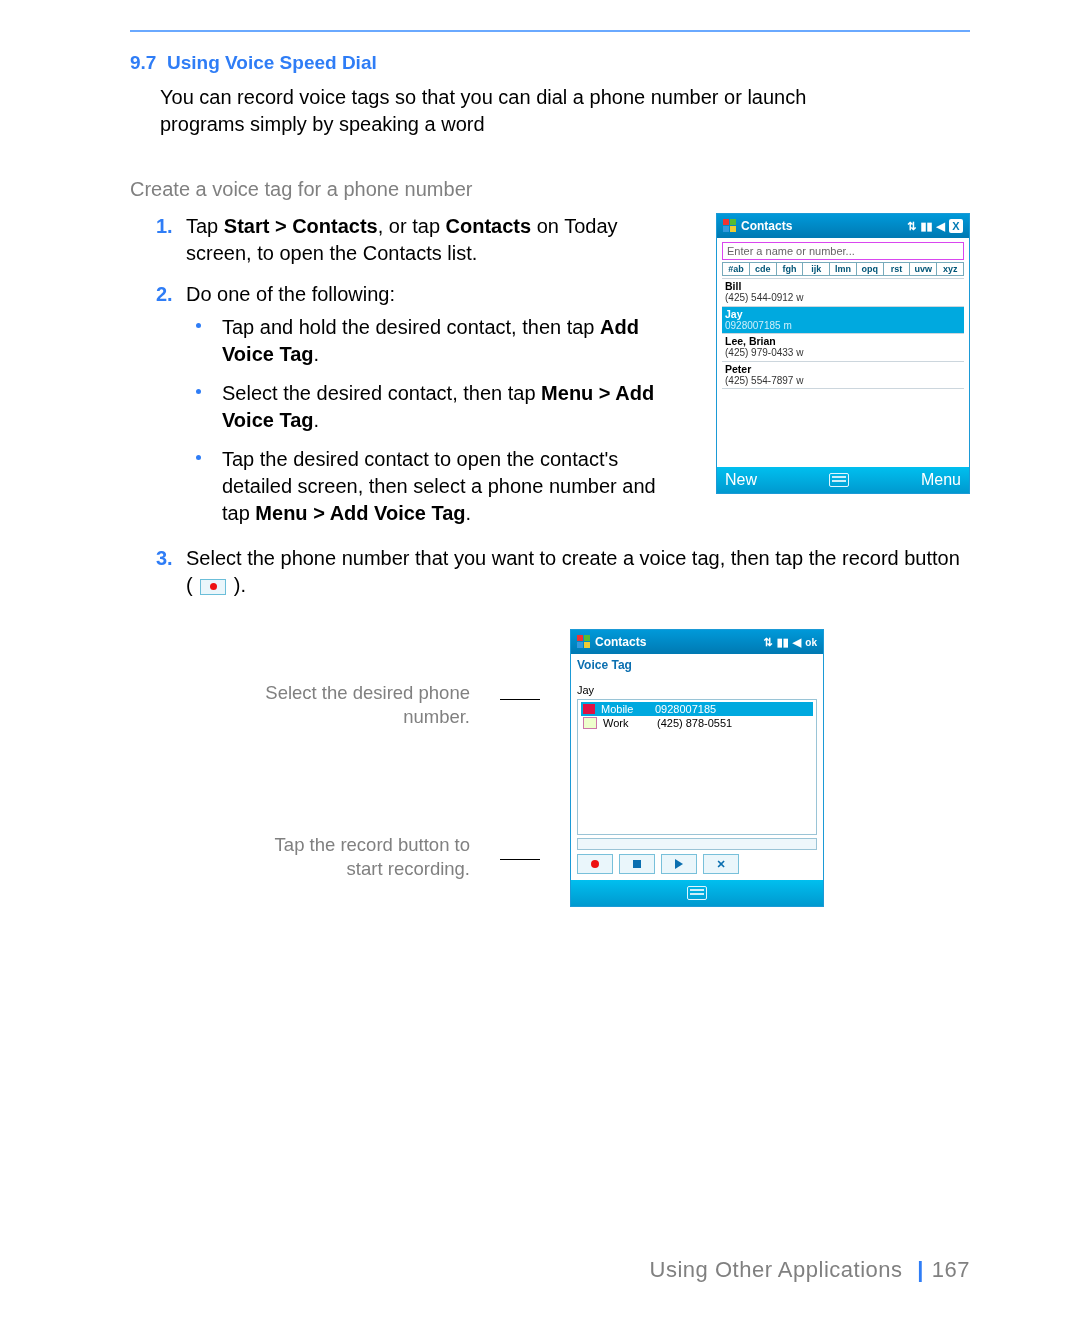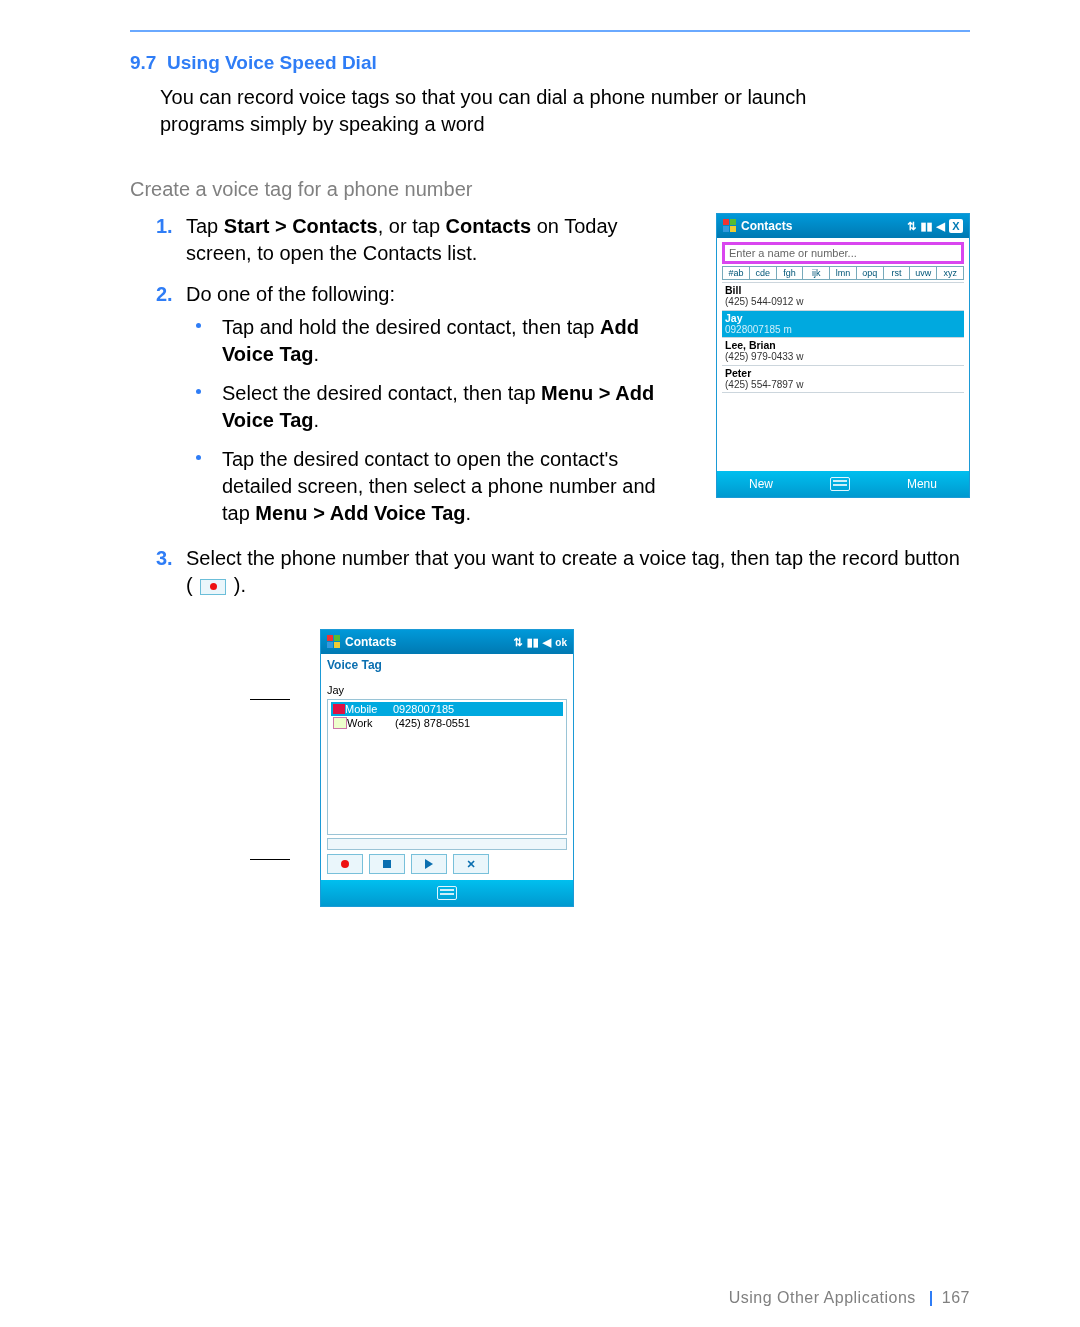--- a/index.html
+++ b/index.html
@@ -145,30 +145,31 @@
   }
   .close-x {
     background:#fff; color:#007bb5; width:14px; height:14px;
     display:inline-flex; align-items:center; justify-content:center;
     border-radius: 2px;
   }
   .ok { font-size: 10px; }
 
   .searchbox {
     margin: 4px 5px 2px 5px;
-    border: 3px solid #d946ef;
+    border: 1px solid #d946ef;
     background: #fff;
     padding: 2px 4px;
     color: #666;
     font-size: 11px;
   }
   .alpha-row {
     display: flex;
     margin: 0 5px 2px 5px;
     border: 1px solid #7ab;
+    font-weight: bold;
   }
   .alpha-row span {
     flex: 1;
     text-align: center;
     font-size: 9px;
     border-right: 1px solid #7ab;
     padding: 1px 0;
     color: #005577;
     cursor: pointer;
   }
@@ -186,22 +187,22 @@
   .contact-row.sel .csub { color:#cdeffb; }
 
   .blank-area { height: 78px; }
 
   .softkeys {
     display: flex;
     align-items: center;
     justify-content: space-between;
     background: linear-gradient(#00bfef, #0099cf);
     color: #fff;
-    padding: 3px 32px;
-    font-size: 12px;
+    padding: 3px 8px;
+    font-size: 16px;
     height: 20px;
   }
   .kbd-icon {
     width: 18px; height: 12px;
     border: 1px solid #dff6ff;
     border-radius: 2px;
     position: relative;
   }
   .kbd-icon::before, .kbd-icon::after {
     content:""; position:absolute; left:2px; right:2px; height:2px;
@@ -216,21 +217,21 @@
     margin: 4px 6px 12px 6px;
   }
   .vt-name { margin: 2px 6px 0 6px; font-size:11px; }
   .vt-box {
     margin: 3px 6px 3px 6px;
     border: 1px solid #9ac4d6;
     min-height: 130px;
     padding: 2px 3px;
     font-size: 11px;
   }
-  .vt-row { display:flex; align-items:center; gap:0; padding:1px 2px; }
+  .vt-row { display:flex; align-items:center; gap:6px; padding:1px 2px; }
   .vt-row.sel { background:#00a9df; color:#fff; }
   .vt-icon-home {
     width:12px; height:10px; background:#d14; display:inline-block;
   }
   .vt-icon-work {
     width:12px; height:10px; background:#efc; border:1px solid #c7a;
     display:inline-block;
   }
   .vt-label { width:48px; }
   .slider-bar {
@@ -283,23 +284,23 @@
     width: 40px;
     position:relative;
   }
   .conn {
     position:absolute; left:0; height:1px; background:#000;
     width:40px;
   }
 
   .footer {
     position: absolute;
-    bottom: 20px;
+    bottom: 44px;
     right: 110px;
-    font-size: 16px;
+    font-size: 22px;
     color: #808080;
     letter-spacing: .5px;
     margin-left: 28px;
   }
   .footer .sep {
     color:#2f7df6; font-weight:bold; margin: 0 8px;
   }
 </style>
 </head>
 <body>
@@ -398,20 +399,25 @@
   </div>
 
   <ol class="steps" start="3" style="margin-top:4px;">
     <li>
       <span class="step-num">3.</span>
       <span>Select the phone number that you want to create a voice tag, then tap the record button ( </span><span class="rec-btn"></span><span> ).</span>
     </li>
   </ol>
 
   <div class="callouts">
+    <div class="callout-labels">
+      <div>Select the desired phone number.</div>
+      <div class="callout-gap"></div>
+      <div>Tap the record button to start recording.</div>
+    </div>
     <div class="connector-col">
       <div class="conn" style="top:70px;"></div>
       <div class="conn" style="top:230px;"></div>
     </div>
 
     <div class="phone">
       <div class="titlebar">
         <span class="left">
           <span class="winflag">
             <span class="wf-r"></span>

